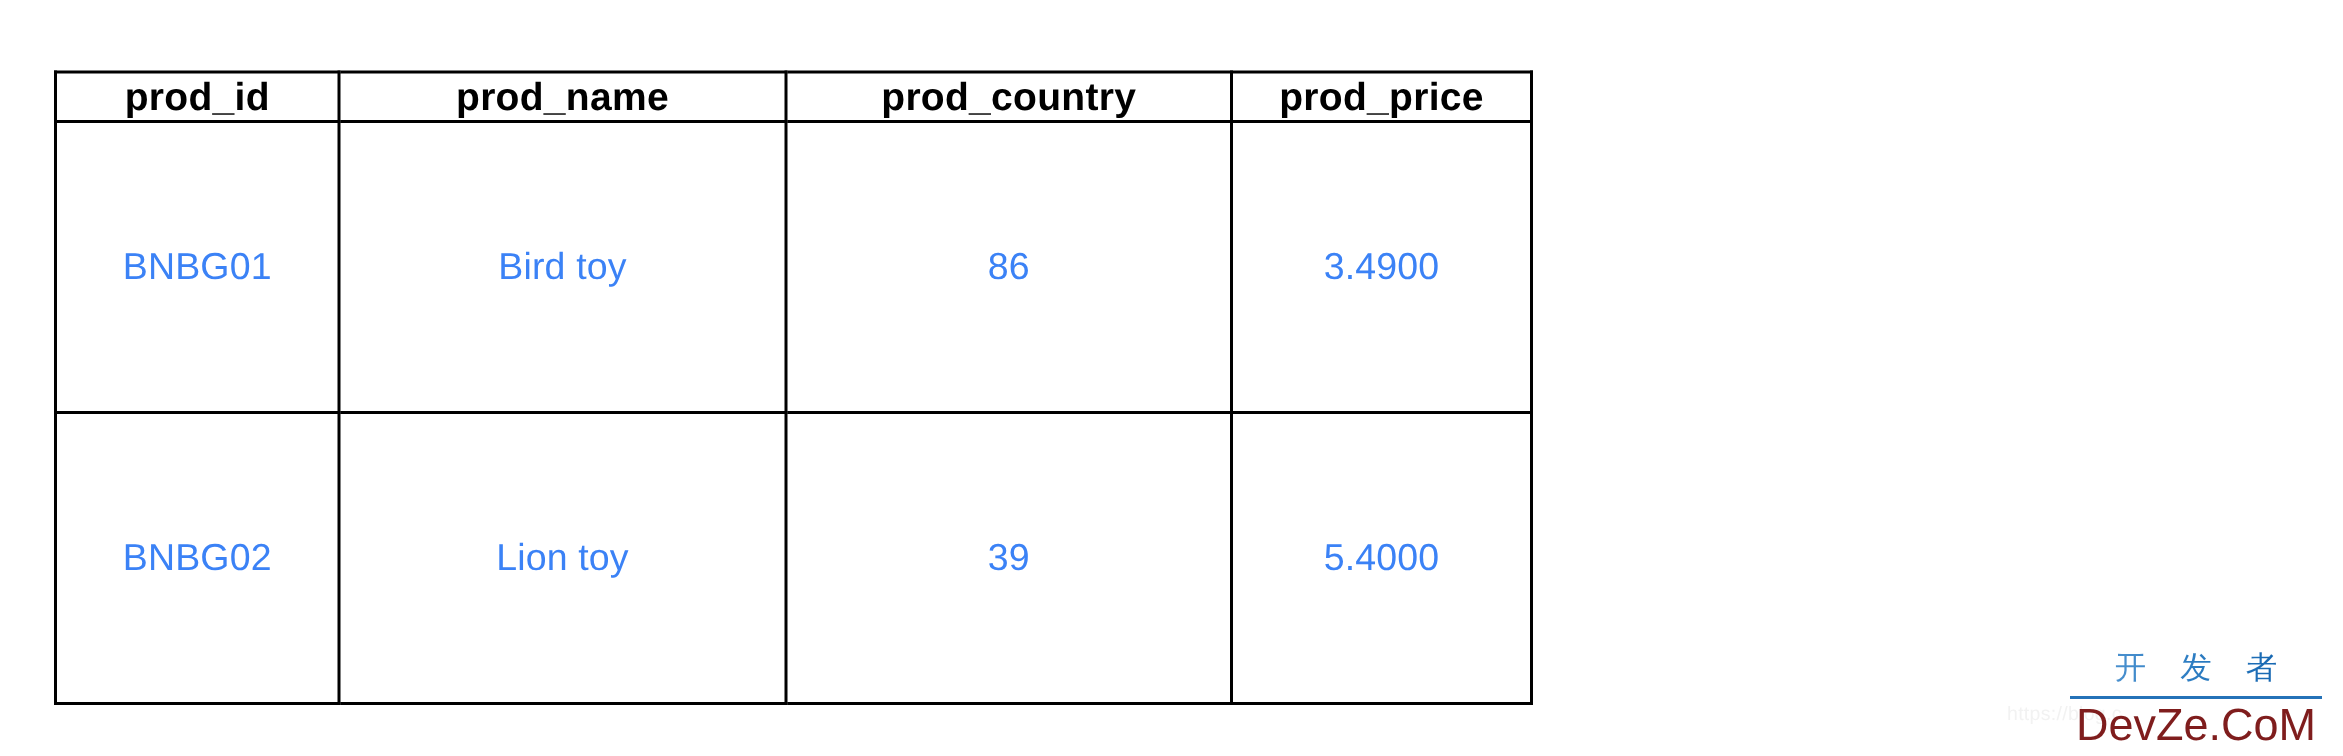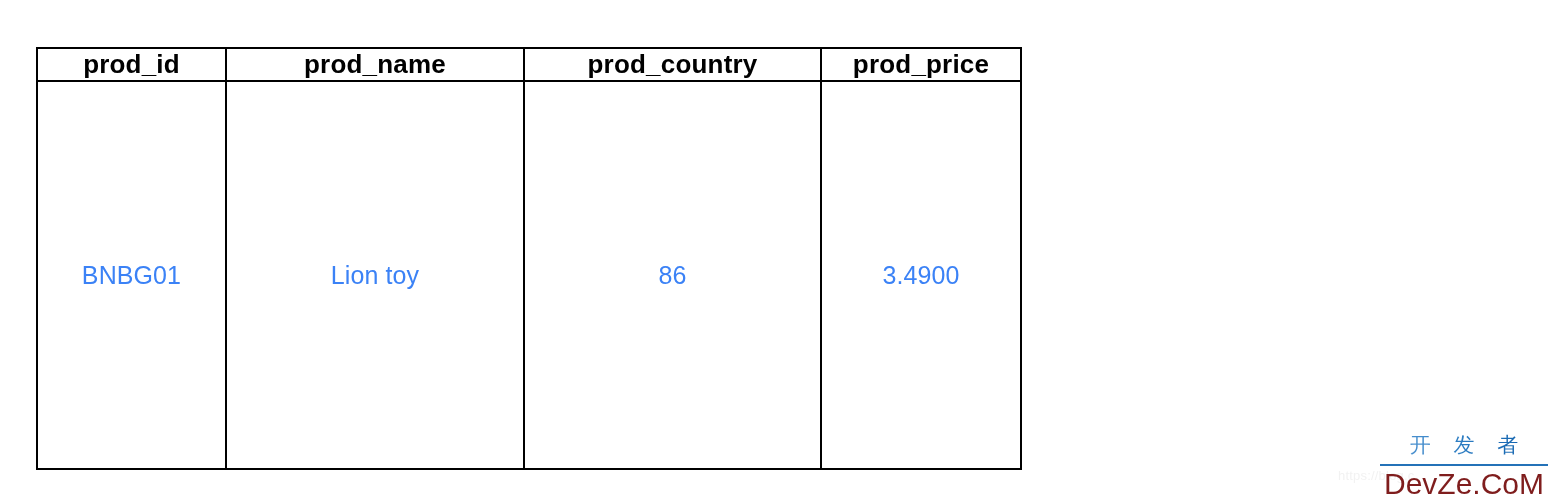--- a/index.html
+++ b/index.html
@@ -124,23 +124,29 @@
       <tr>
         <th>prod_id</th>
         <th>prod_name</th>
         <th>prod_country</th>
         <th>prod_price</th>
       </tr>
     </thead>
     <tbody>
       <tr class="result-row">
         <td>BNBG01</td>
-        <td>Lion toy</td>
+        <td>Bird toy</td>
         <td>86</td>
         <td>3.4900</td>
+      </tr>
+      <tr class="result-row">
+        <td>BNBG02</td>
+        <td>Lion toy</td>
+        <td>39</td>
+        <td>5.4000</td>
       </tr>
     </tbody>
   </table>
 </div>
 
 <div id="watermark">
   <div class="wm-url">https://blog.c</div>
   <div class="wm-logo">
     <div class="wm-cn">开 发 者</div>
     <div class="wm-rule"></div>

